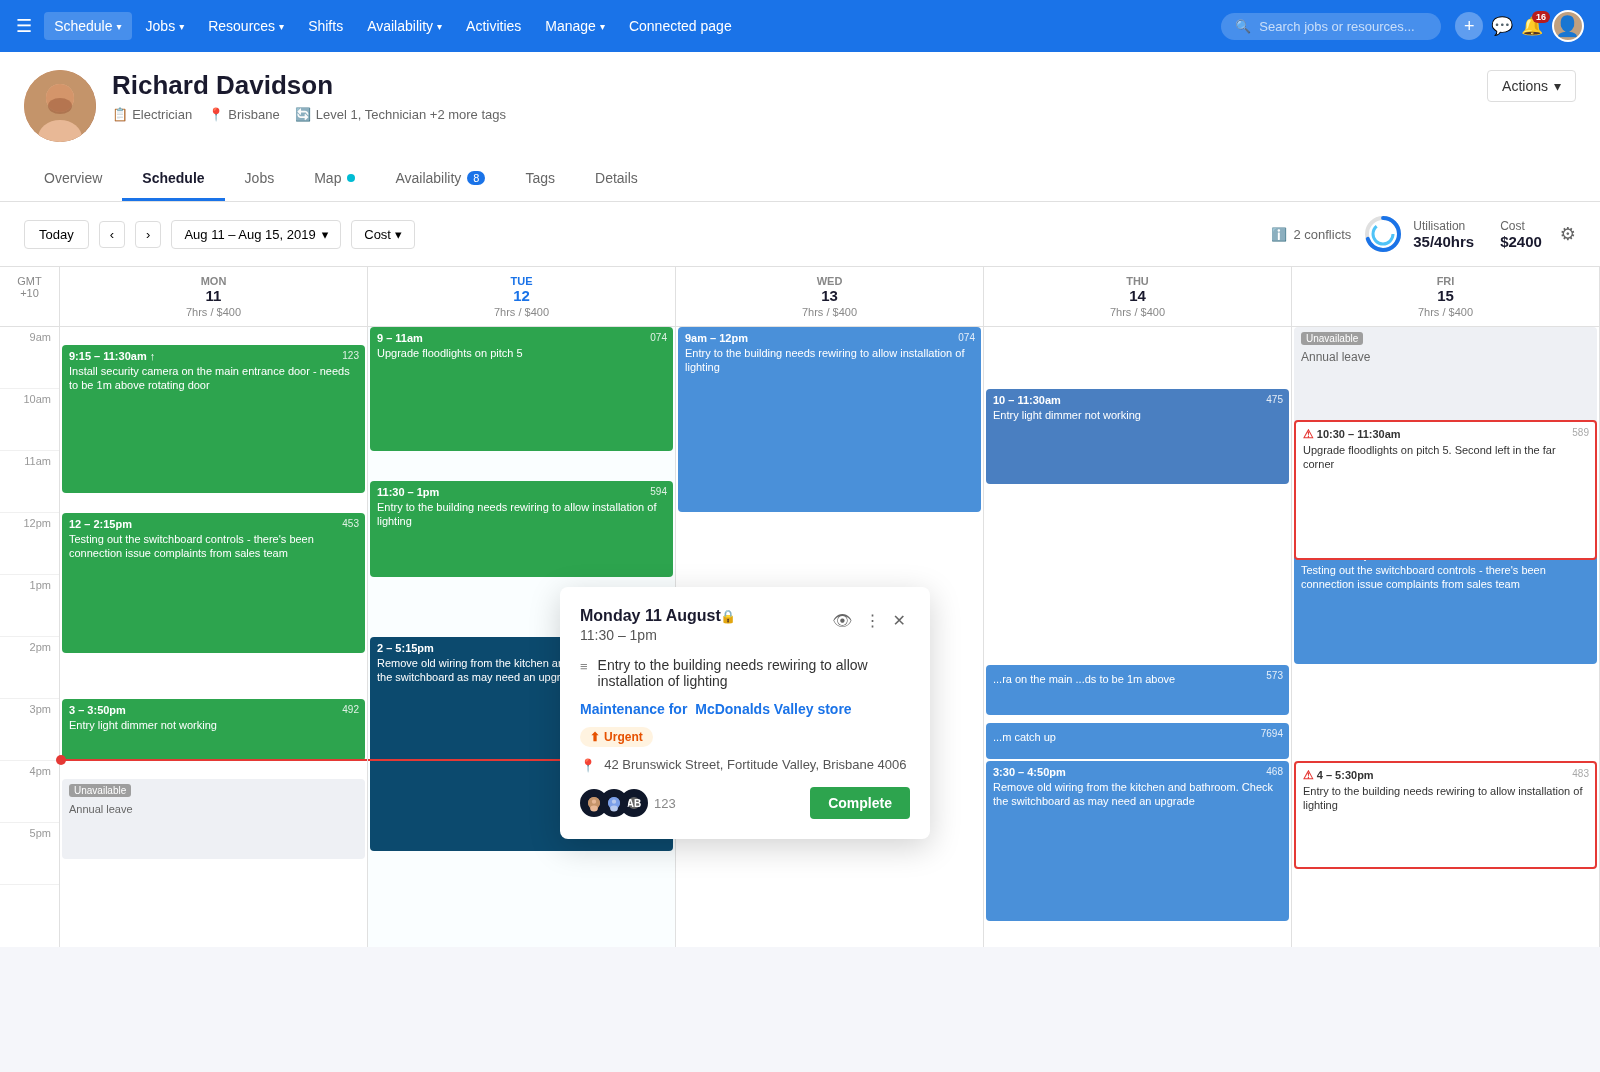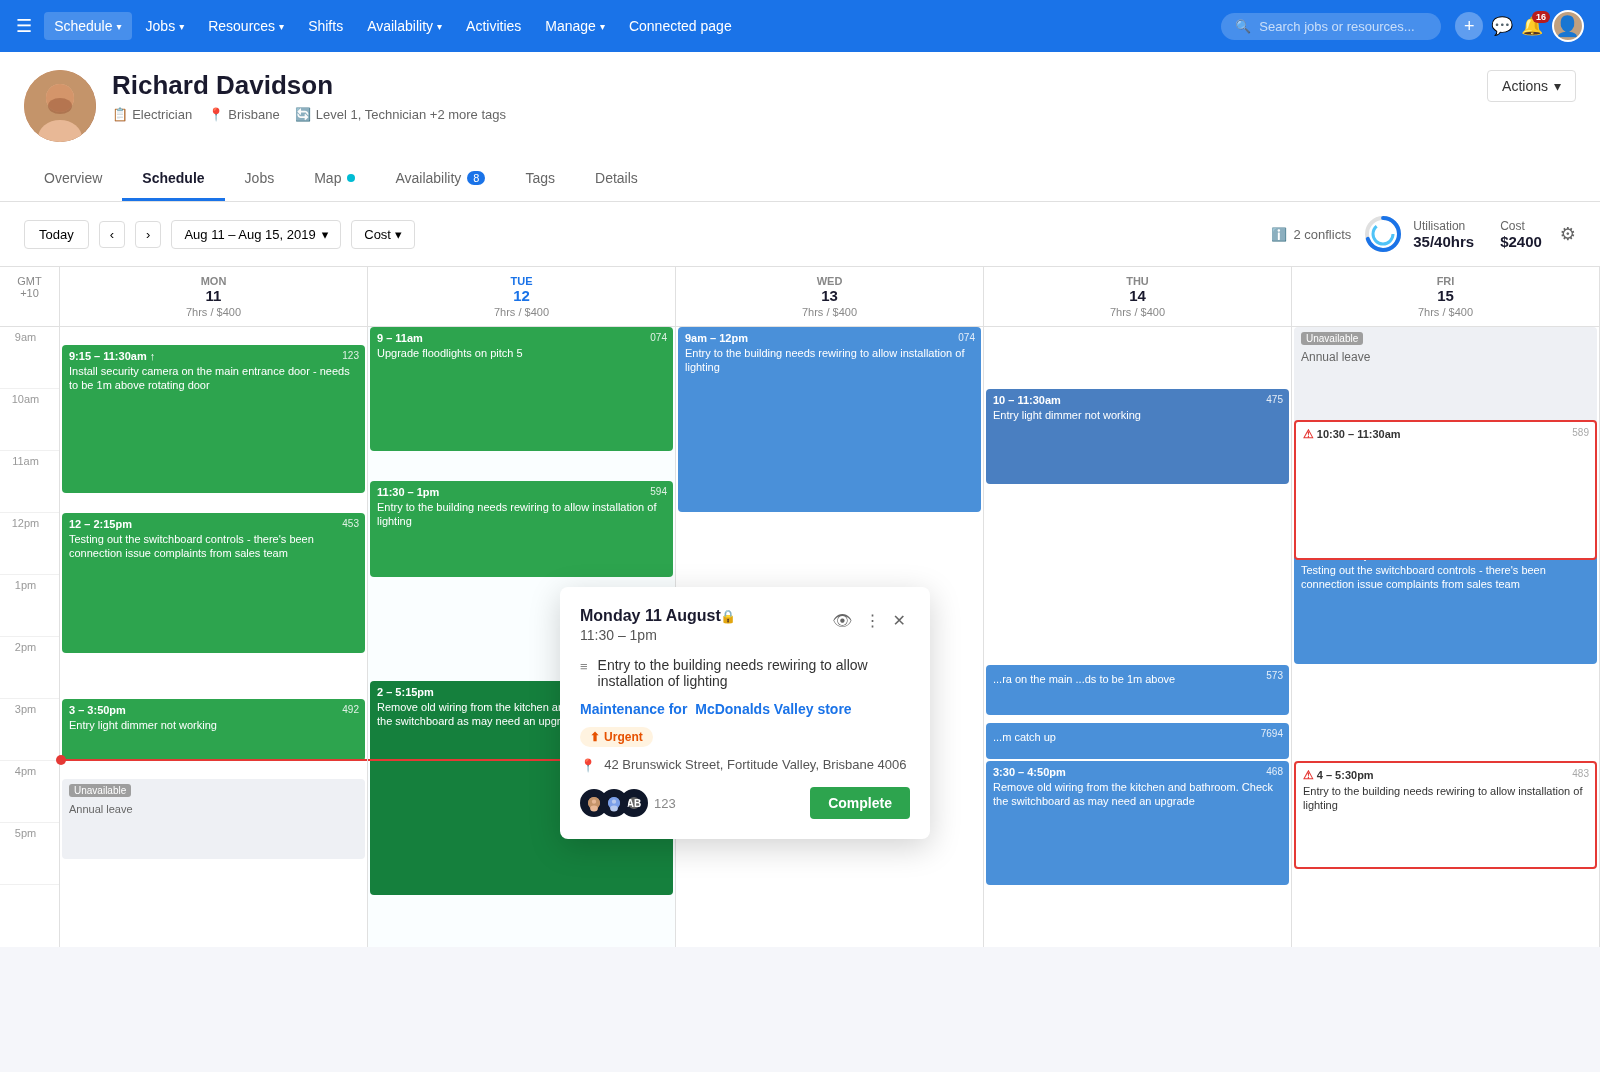--- a/index.html
+++ b/index.html
@@ -312,21 +312,21 @@
       overflow-y: auto;
     }
     .time-col {
       border-right: 1px solid #e0e0e0;
       position: relative;
     }
     .time-slot {
       height: 62px;
       display: flex;
       align-items: flex-start;
-      justify-content: center;
+      justify-content: flex-end;
       padding-right: 8px;
       padding-top: 4px;
       font-size: 11px;
       color: #999;
       border-bottom: 1px solid #f0f0f0;
     }
     .day-col {
       border-right: 1px solid #e0e0e0;
       position: relative;
       background: white;
@@ -340,21 +340,21 @@
       right: 2px;
       border-radius: 4px;
       padding: 5px 7px;
       font-size: 11px;
       cursor: pointer;
       overflow: hidden;
     }
     .event-green { background: #2da44e; color: white; }
     .event-blue { background: #4a90d9; color: white; }
     .event-blue-mid { background: #4a7fc1; color: white; }
-    .event-purple { background: #15803d; color: white; margin-top: 44px; }
+    .event-purple { background: #0c4a6e; color: white; }
     .event-gray { background: #e8eaf0; color: #666; }
     .event-red-border { background: white; color: #333; border: 2px solid #e53935; }
     .event-time { font-weight: 700; font-size: 11px; }
     .event-title { font-size: 11px; margin-top: 2px; line-height: 1.3; }
     .event-num {
       position: absolute;
       top: 5px;
       right: 6px;
       font-size: 10px;
       opacity: 0.85;
@@ -754,39 +754,40 @@
       <div class="cal-event event-blue" style="top:338px; height:50px; overflow:hidden">
         <div class="event-num">573</div>
         <div class="event-title">...ra on the main ...ds to be 1m above</div>
       </div>
 
       <div class="cal-event event-blue" style="top:396px; height:36px; overflow:hidden">
         <div class="event-num">7694</div>
         <div class="event-title">...m catch up</div>
       </div>
 
-      <div class="cal-event event-blue" style="top:434px; height:124px">
+      <div class="cal-event event-blue" style="top:434px; height:160px">
         <div class="event-time">3:30 – 4:50pm</div>
         <div class="event-title">Remove old wiring from the kitchen and bathroom. Check the switchboard as may need an upgrade</div>
         <div class="event-num">468</div>
       </div>
     </div>
 
     <div class="day-col">
 
       <div class="cal-event" style="top:0px; height:183px; background:#eef0f4; left:2px; right:2px">
         <span class="unavail-tag">Unavailable</span>
         <div class="event-title" style="color:#666; font-size:12px">Annual leave</div>
       </div>
 
       <div class="cal-event event-red-border" style="top:93px; height:140px; z-index:2">
         <div class="event-num" style="color:#999">589</div>
         <div class="event-time">
           <span class="event-error-icon">⚠</span>10:30 – 11:30am
         </div>
+        <div class="event-title">Upgrade floodlights on pitch 5. Second left in the far corner</div>
       </div>
 
       <div class="cal-event event-blue" style="top:217px; height:120px">
         <div class="event-num">5678</div>
         <div class="event-time">12:30 – 2:15pm <span style="font-size:10px">↺</span></div>
         <div class="event-title">Testing out the switchboard controls - there's been connection issue complaints from sales team</div>
       </div>
 
       <div class="cal-event event-red-border" style="top:434px; height:108px">
         <div class="event-num" style="color:#999">483</div>

